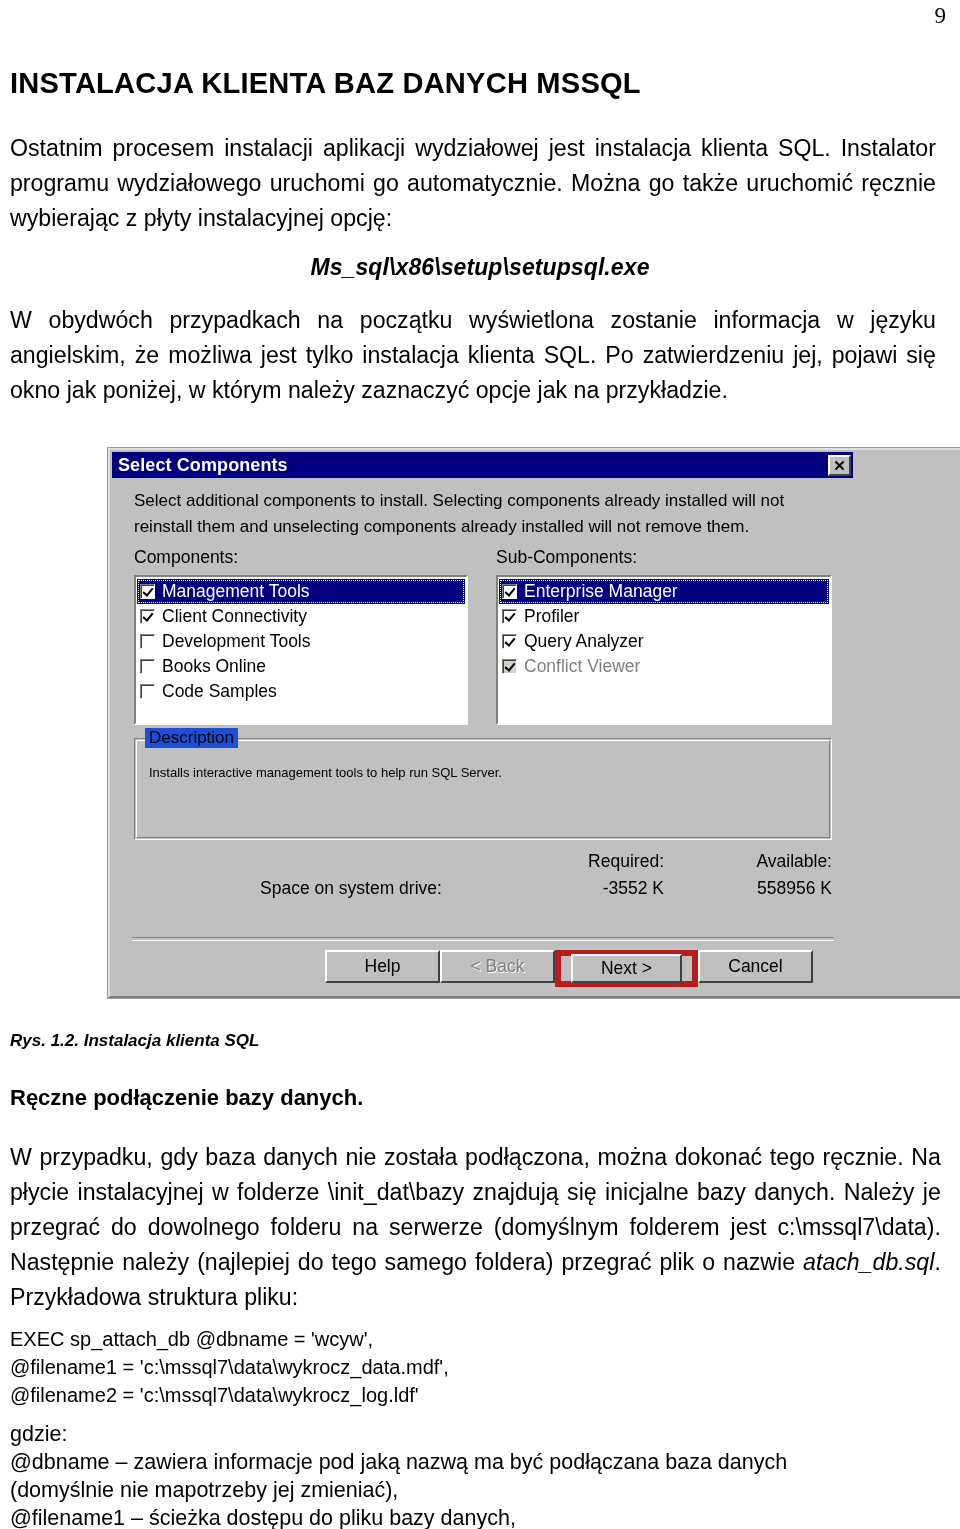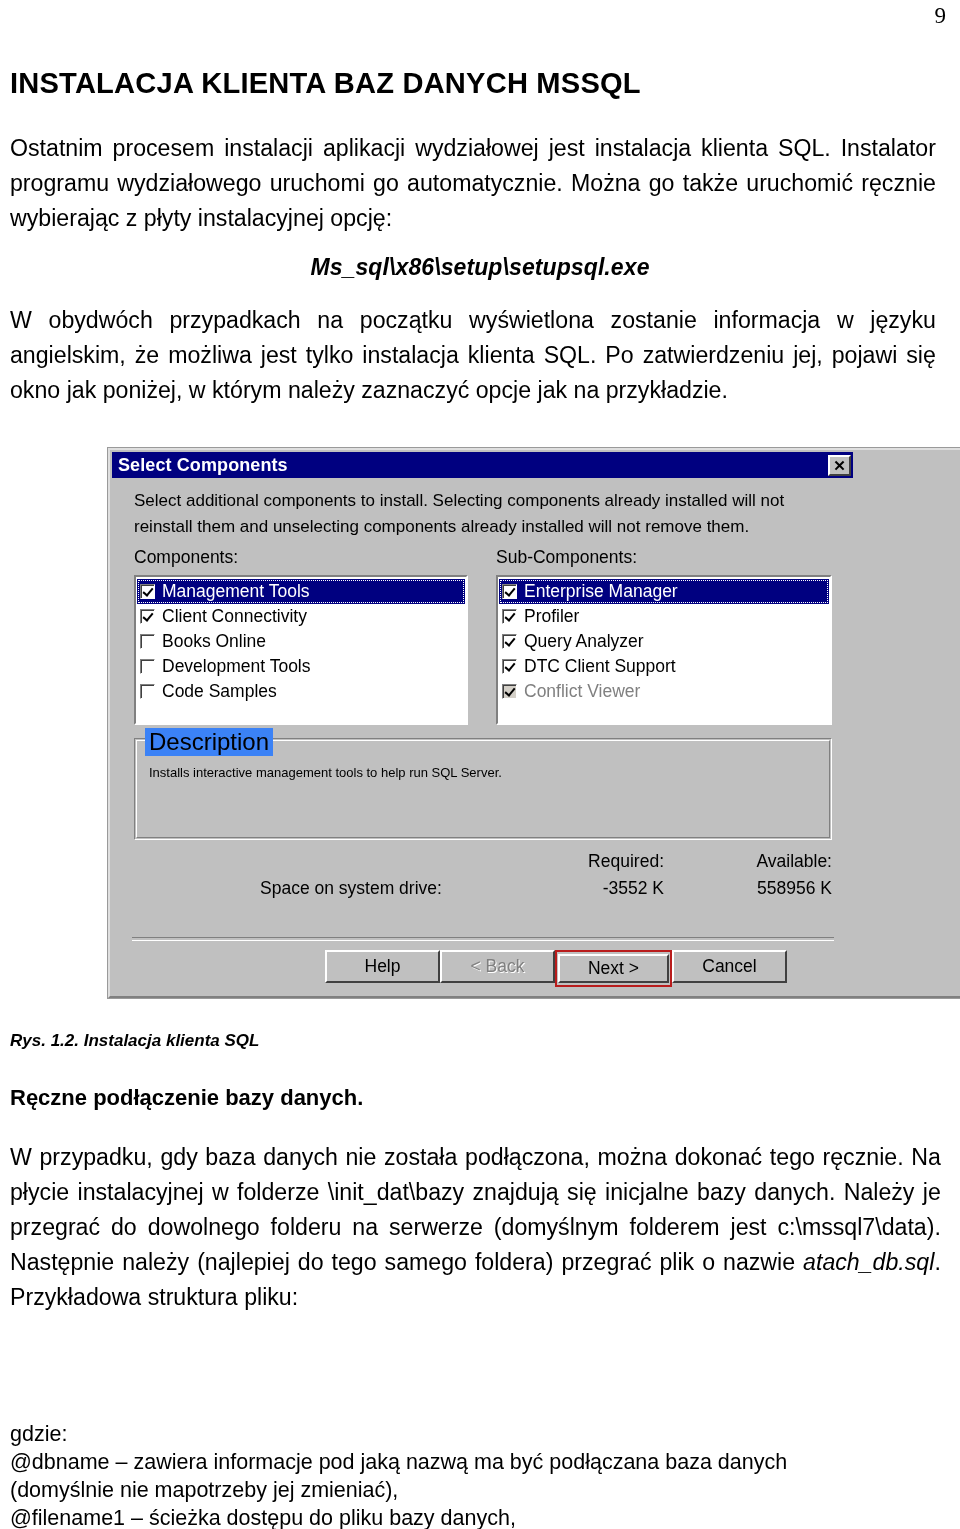--- a/index.html
+++ b/index.html
@@ -283,23 +283,23 @@
     border-top: 1px solid #ffffff;
     border-left: 1px solid #ffffff;
     border-right: 1px solid #808080;
     border-bottom: 1px solid #808080;
     pointer-events: none;
   }
   .groupbox-title {
     position: absolute;
     left: 10px;
     top: -11px;
-    background: #3b82f6;
+    background: #1d4ed8;
     padding: 0 4px;
-    font-size: 24px;
+    font-size: 17px;
     z-index: 2;
   }
   .groupbox-body {
     position: absolute;
     left: 14px;
     top: 22px;
     right: 12px;
     font-size: 13px;
     line-height: 24px;
     z-index: 2;
@@ -354,22 +354,22 @@
     font-family: "Liberation Sans", sans-serif;
     color: #000000;
     display: flex;
     align-items: center;
     justify-content: center;
     padding: 0;
     cursor: default;
   }
   .btn.disabled { color: #808080; text-shadow: 1px 1px 0 #ffffff; }
   .btn-default-wrap {
-    border: 2px solid #b91c1c;
-    padding: 1px;
+    border: 6px solid #b91c1c;
+    padding: 10px;
     box-sizing: border-box;
     height: 37px;
     display: flex;
     align-items: center;
   }
   .btn-default-wrap .btn { height: 29px; width: 111px; }
 </style>
 </head>
 <body>
 
@@ -400,48 +400,44 @@
       <div class="lb-item selected">
         <span class="cbx checked"></span>
         <span>Management Tools</span>
       </div>
       <div class="lb-item">
         <span class="cbx checked"></span>
         <span>Client Connectivity</span>
       </div>
       <div class="lb-item">
         <span class="cbx"></span>
+        <span>Development Tools</span>
+      </div>
+      <div class="lb-item">
+        <span class="cbx"></span>
         <span>Books Online</span>
-      </div>
-      <div class="lb-item">
-        <span class="cbx"></span>
-        <span>Development Tools</span>
       </div>
       <div class="lb-item">
         <span class="cbx"></span>
         <span>Code Samples</span>
       </div>
     </div>
 
     <div class="listbox right">
       <div class="lb-item selected">
         <span class="cbx checked"></span>
         <span>Enterprise Manager</span>
       </div>
       <div class="lb-item">
         <span class="cbx checked"></span>
         <span>Profiler</span>
       </div>
       <div class="lb-item">
         <span class="cbx checked"></span>
         <span>Query Analyzer</span>
-      </div>
-      <div class="lb-item">
-        <span class="cbx checked"></span>
-        <span>DTC Client Support</span>
       </div>
       <div class="lb-item disabled">
         <span class="cbx checked gray"></span>
         <span>Conflict Viewer</span>
       </div>
     </div>
 
     <div class="groupbox">
       <span class="groupbox-title">Description</span>
       <div class="groupbox-body">Installs interactive management tools to help run SQL Server.</div>
@@ -478,19 +474,22 @@
   </div>
 
   <div class="caption">Rys. 1.2. Instalacja klienta SQL</div>
 
   <h2 class="subhead">Ręczne podłączenie bazy danych.</h2>
 
   <div class="para-block2">
     <p class="para"><span>W przypadku, gdy baza danych nie została podłączona, można dokonać tego ręcznie. Na płycie instalacyjnej w folderze \init_dat\bazy znajdują się inicjalne bazy danych. Należy je przegrać do dowolnego folderu na serwerze (domyślnym folderem jest c:\mssql7\data). Następnie należy (najlepiej do tego samego foldera) przegrać plik o nazwie </span><span class="ital">atach_db.sql</span><span>. Przykładowa struktura pliku:</span></p>
   </div>
 
+  <div class="sql-block">EXEC sp_attach_db @dbname = 'wcyw',
+@filename1 = 'c:\mssql7\data\wykrocz_data.mdf',
+@filename2 = 'c:\mssql7\data\wykrocz_log.ldf'</div>
 
   <div class="tail-block">gdzie:
 @dbname – zawiera informacje pod jaką nazwą ma być podłączana baza danych
 (domyślnie nie mapotrzeby jej zmieniać),
 @filename1 – ścieżka dostępu do pliku bazy danych,</div>
 
 </div>
 
 </body></html>

